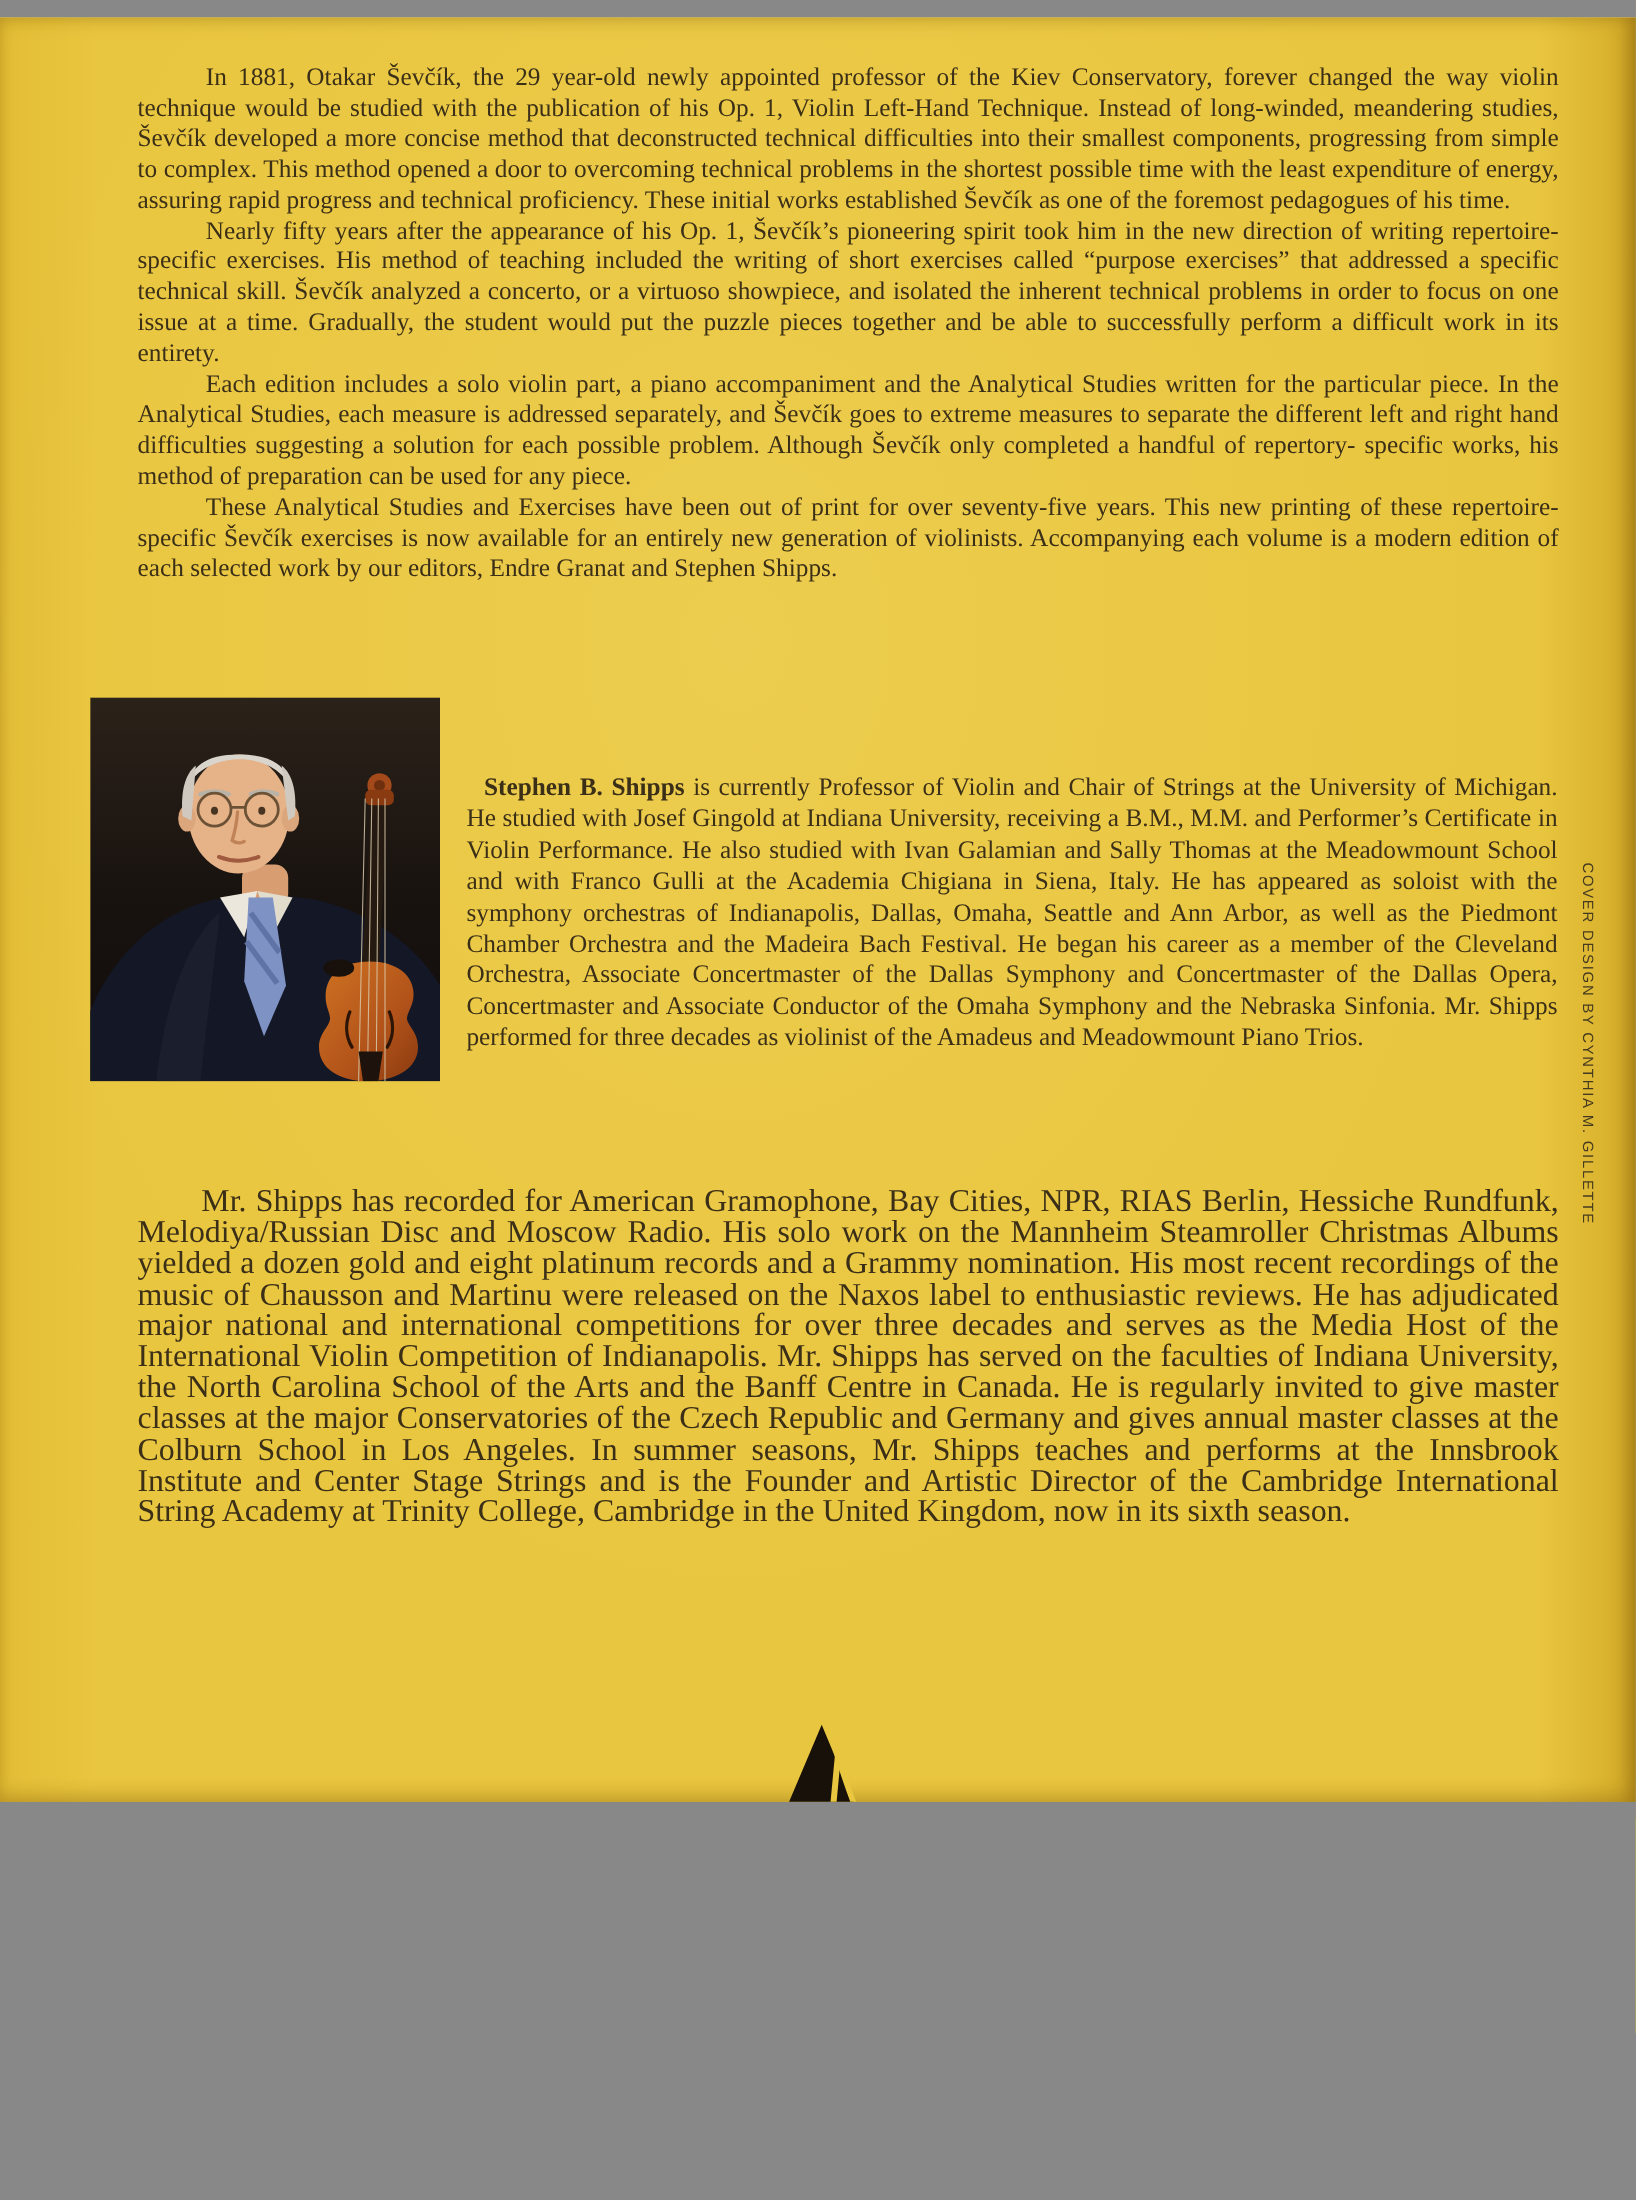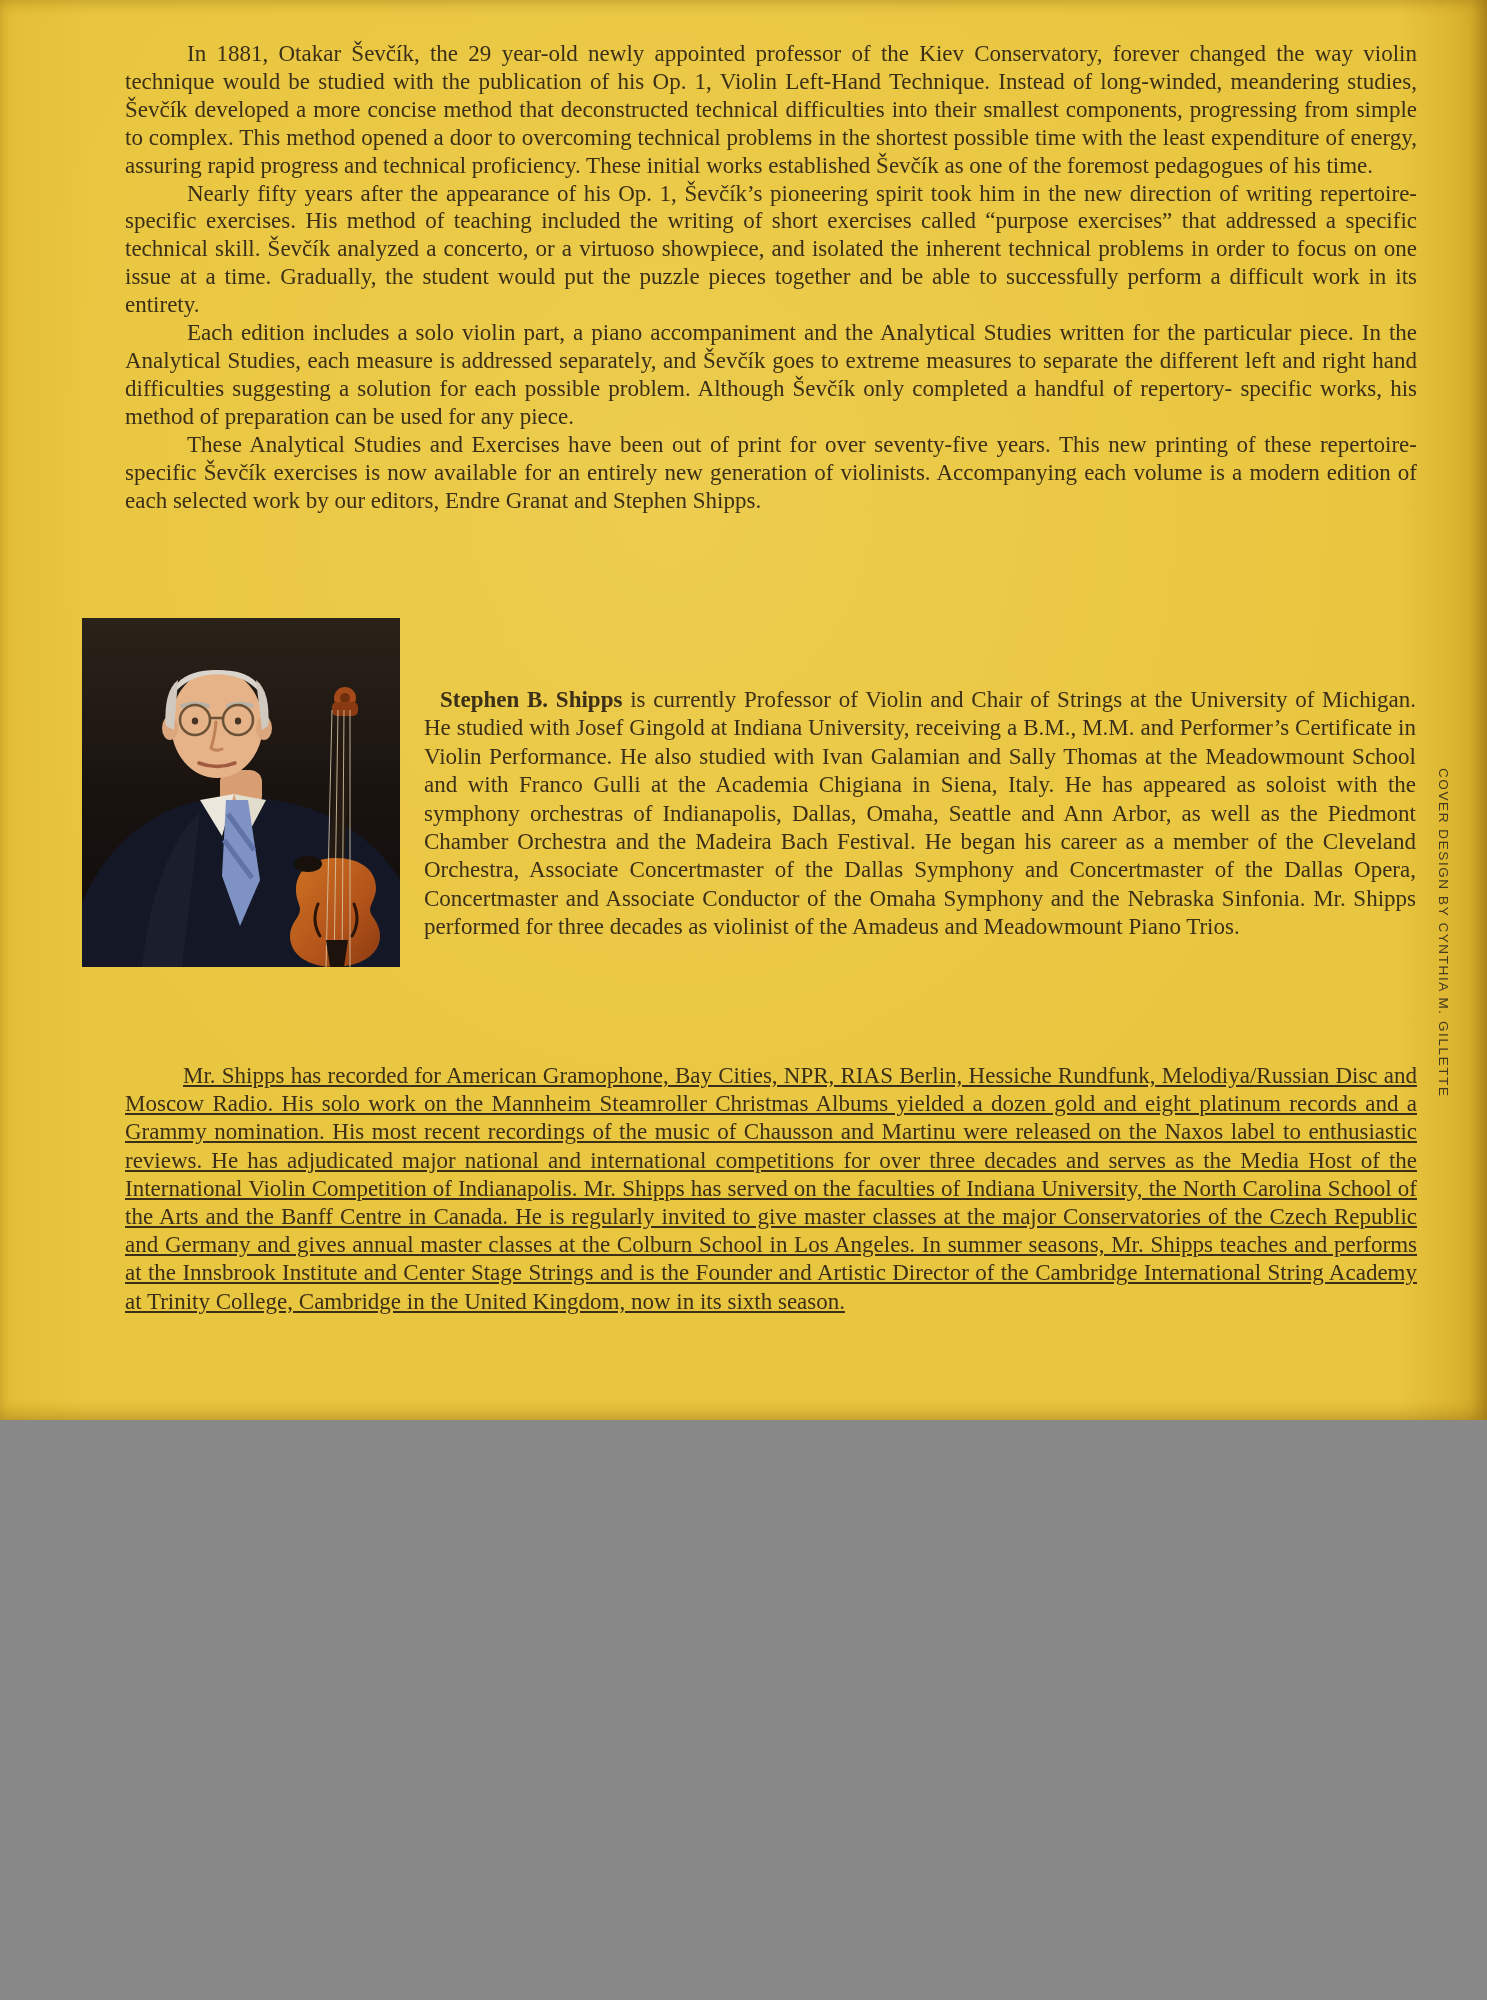--- a/index.html
+++ b/index.html
@@ -1,19 +1,19 @@
 <!DOCTYPE html>
 <html><head>
 <meta charset="utf-8">
 <style>
   html,body{margin:0;padding:0;background:#888;}
   .page{
     position:relative;
-    width:1487px;height:1420px;
-    margin:0 auto;
+    width:1487px;height:1622px;
+    margin:16px auto;
     background:
       radial-gradient(ellipse at 45% 35%, rgba(255,235,150,0.18), rgba(0,0,0,0) 60%),
       linear-gradient(90deg, #e3bd35 0%, #e9c63f 6%, #e9c63f 94%, #d8b02c 99%, #c79e24 100%),
       #e8c43c;
     box-shadow: inset -10px 0 18px rgba(120,85,10,0.28), inset 0 -8px 14px rgba(120,85,10,0.18), inset 0 4px 8px rgba(120,85,10,0.10);
     overflow:hidden;
     font-family:"Liberation Serif", serif;
     color:#3b2f17;
   }
   .intro{
@@ -27,23 +27,22 @@
     display:block;
   }
   .bio1{
     position:absolute; left:424px; top:686px; width:992px;
     font-size:23px; line-height:28.4px; text-align:justify;
     text-indent:16px;
   }
   .bio1 .lead{ font-weight:bold; }
   .bio2{
     position:absolute; left:125px; top:1062px; width:1292px;
-    font-size:23px; line-height:28.2px; text-align:justify;
+    font-size:29px; line-height:28.2px; text-align:justify;
     text-indent:58px;
-    text-decoration:underline;
   }
   .spine-credit{
     position:absolute; left:1436px; top:768px; height:560px;
     writing-mode:vertical-rl;
     font-family:"Liberation Sans", sans-serif;
     font-size:13.5px; letter-spacing:1.6px; color:#453a20;
     white-space:nowrap;
   }
   .footer{ position:absolute; left:5px; top:1550px; width:1487px; text-align:center; }
   .keiser-mark{ display:block; margin:0 auto; }

